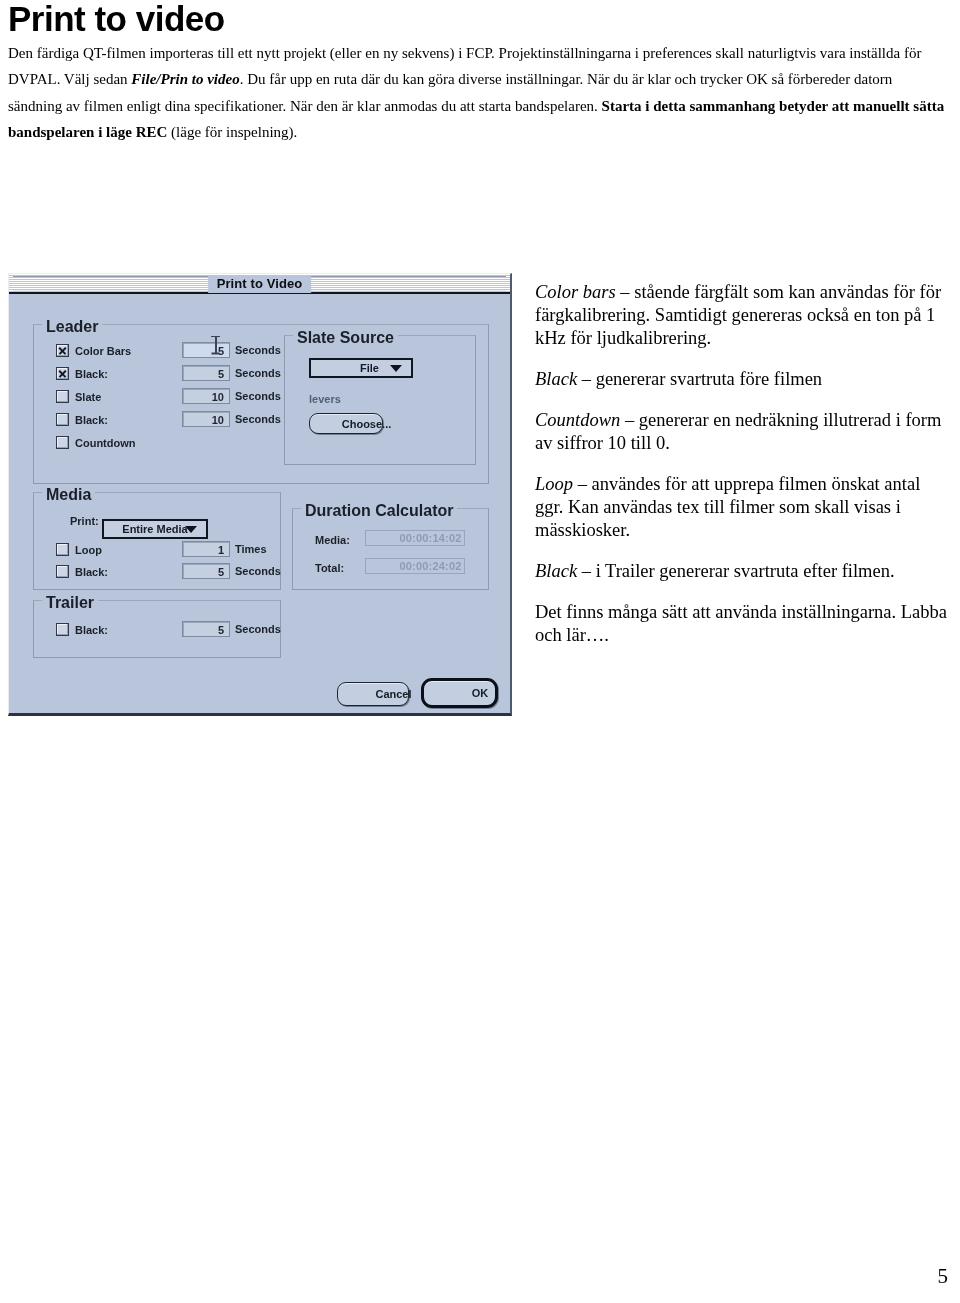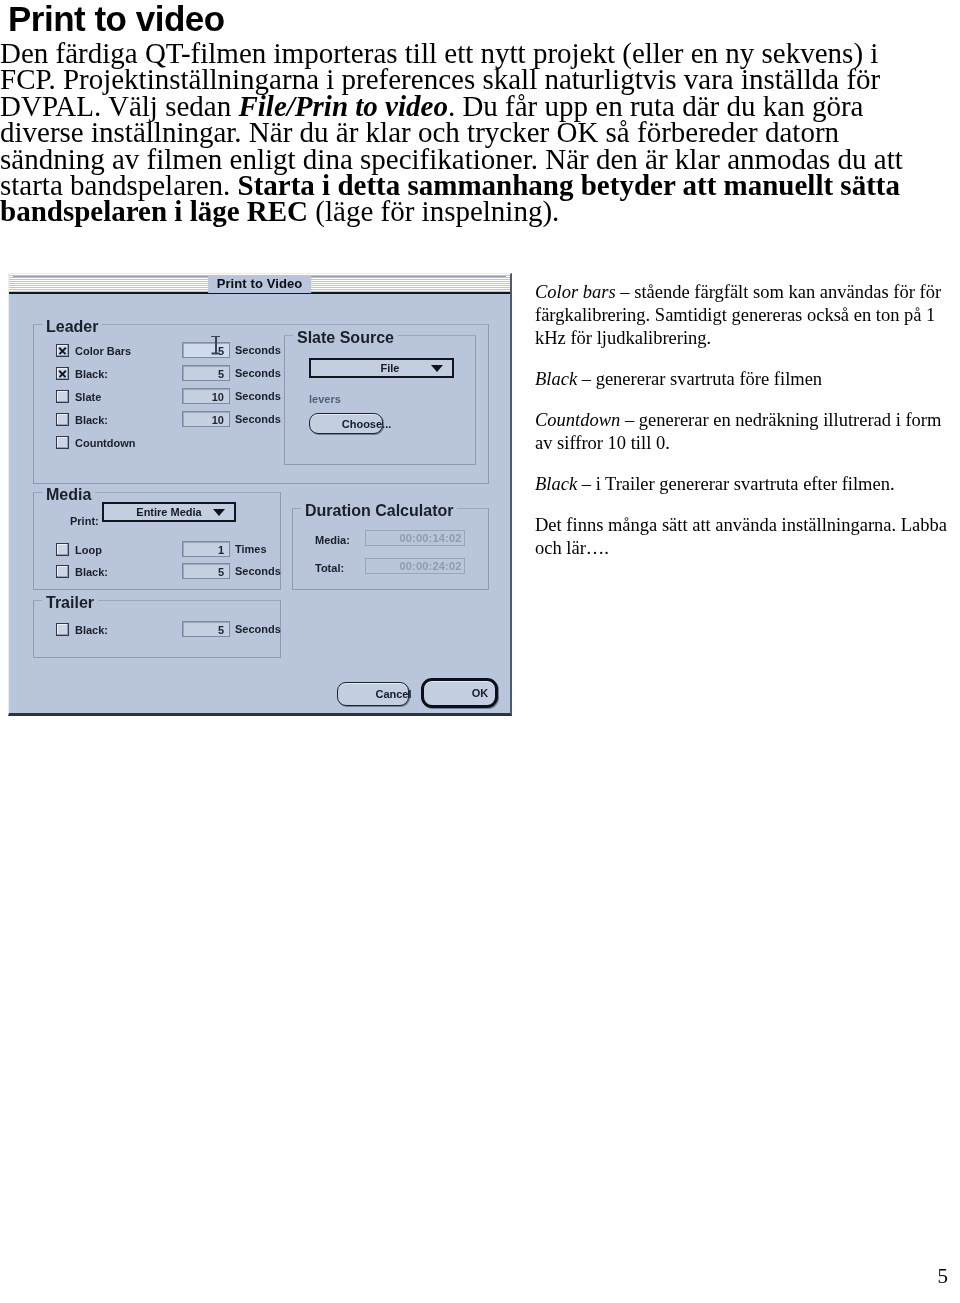--- a/index.html
+++ b/index.html
@@ -25,24 +25,24 @@
     font-weight: bold;
     font-size: 35px;
     letter-spacing: -0.5px;
     line-height: 38px;
     white-space: nowrap;
   }
 
   
   #intro {
     position: absolute;
-    left: 0;
+    left: 8px;
     top: 40px;
     width: 940px;
-    font-size: 29px;
+    font-size: 15px;
     line-height: 26.4px;
     text-align: left;
   }
   #intro .bi { font-weight: bold; font-style: italic; }
   #intro .b  { font-weight: bold; }
 
   
   #dialog-wrap {
     position: absolute;
     left: 8px;
@@ -360,40 +360,40 @@
         <div class="unit" style="left:201px; top:88px;">Seconds</div>
 
         <div class="cbrow" style="left:22px; top:109px;">
           <span class="cbox"></span>
           <span class="cblabel">Countdown</span>
         </div>
 
         <div class="group" style="left:250px; top:10px; width:192px; height:130px;">
           <div class="g-legend">Slate Source</div>
 
-          <div class="popup" style="left:24px; top:22px; width:145px;padding-left:17px;">
+          <div class="popup" style="left:24px; top:22px; width:104px;padding-left:17px;">
             <span class="pshadow"></span>
             <span>File</span>
             <span class="arrow"></span>
           </div>
 
           <div class="plaintext" style="left:24px; top:57px;">levers</div>
 
           <div class="pbtn" style="left:24px; top:77px; width:74px; height:21px;">
             <span>Choose...</span>
           </div>
         </div>
       </div>
 
       <div class="group" style="left:24px; top:196px; width:248px; height:98px;">
         <div class="g-legend">Media</div>
 
         <div class="fieldlabel" style="left:36px; top:22px;">Print:</div>
 
-        <div class="popup" style="left:68px; top:9px; width:134px;">
+        <div class="popup" style="left:68px; top:26px; width:106px;">
           <span class="pshadow"></span>
           <span>Entire Media</span>
           <span class="arrow"></span>
         </div>
 
         <div class="cbrow" style="left:22px; top:48px;">
           <span class="cbox"></span>
           <span class="cblabel">Loop</span>
         </div>
         <div class="numfield" style="left:148px; top:48px; width:48px;">1</div>
@@ -436,17 +436,18 @@
       </div>
 
     </div>
   </div>
 </div>
 
 <div id="notes">
   <p><span class="term">Color bars</span><span> – stående färgfält som kan användas för för färgkalibrering. Samtidigt genereras också en ton på 1 kHz för ljudkalibrering.</span></p>
   <p><span class="term">Black</span><span> – genererar svartruta före filmen</span></p>
   <p><span class="term">Countdown</span><span> – genererar en nedräkning illutrerad i form av siffror 10 till 0.</span></p>
+  <p><span class="term">Loop</span><span> – användes för att upprepa filmen önskat antal ggr. Kan användas tex till filmer som skall visas i mässkiosker.</span></p>
   <p><span class="term">Black</span><span> – i Trailer genererar svartruta efter filmen.</span></p>
   <p><span class="term"></span><span>Det finns många sätt att använda inställningarna. Labba och lär….</span></p>
 </div>
 
 <div id="page-number">5</div>
 
 </body></html>

